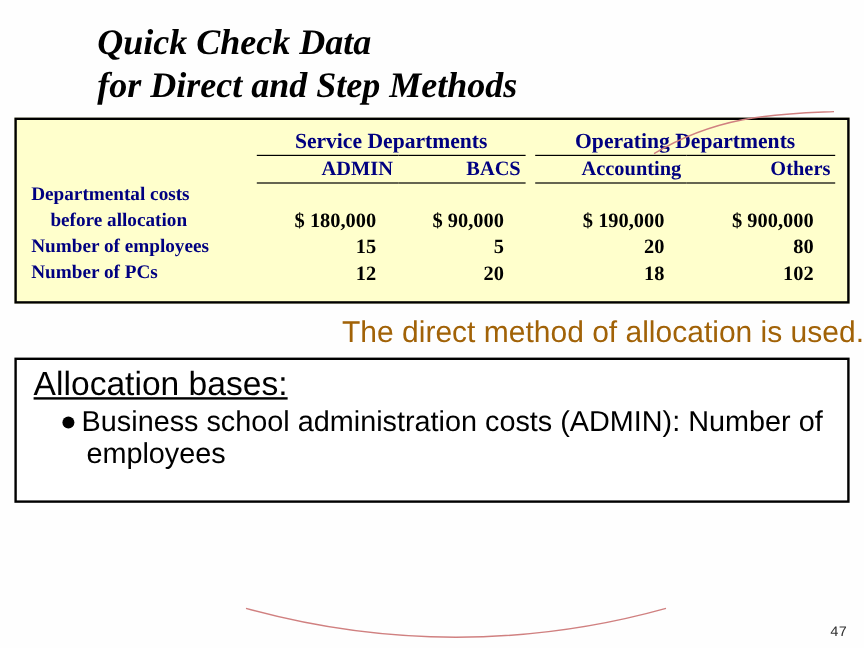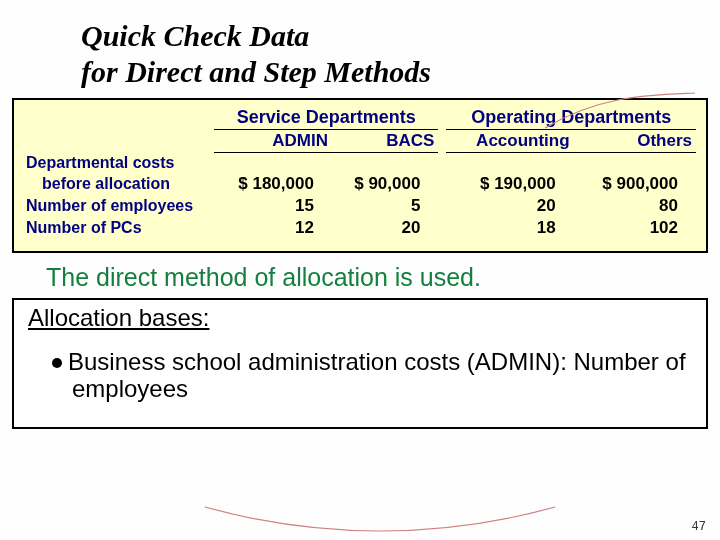--- a/index.html
+++ b/index.html
@@ -23,20 +23,21 @@
     position: absolute;
     left: 540px; top: 90px;
     width: 160px; height: 40px;
     pointer-events: none;
   }
   .table-wrap {
     margin: 8px 12px 0 12px;
     border: 2px solid #000;
     background: #ffffcc;
     padding: 6px 10px 12px 10px;
+    font-family: Liberation Serif, serif;
   }
   table { border-collapse: collapse; width: 100%; font-size: 16px; }
   th, td { padding: 1px 4px; }
   .group-head {
     text-align: center;
     font-weight: 700;
     color: #000080;
     font-size: 18px;
     border-bottom: 1.5px solid #000;
   }
@@ -55,34 +56,35 @@
     padding-left: 2px;
     white-space: nowrap;
   }
   .row-label.indent { padding-left: 18px; }
   td.num { text-align: right; font-weight: 700; color: #000; font-size: 17px; padding-right: 18px; white-space: nowrap; }
 
   .statement {
     margin: 10px 0 6px 46px;
     font-size: 25px;
     font-weight: 400;
-    color: #15803d;
+    color: #a16207;
+    text-align: right;
   }
 
   .bullet-box {
     margin: 2px 12px 0 12px;
     border: 2px solid #000;
     background: #fff;
     padding: 4px 14px 10px 14px;
     color: #000;
   }
   .alloc-head {
-    font-size: 24px;
+    font-size: 28px;
     text-decoration: underline;
-    margin-bottom: 16px;
+    margin-bottom: 2px;
   }
   .bullet-line {
     font-size: 24px;
     margin: 2px 0 0 44px;
     text-indent: -20px;
     line-height: 1.15;
   }
   .dot {
     display: inline-block;
     width: 10px; height: 10px;

